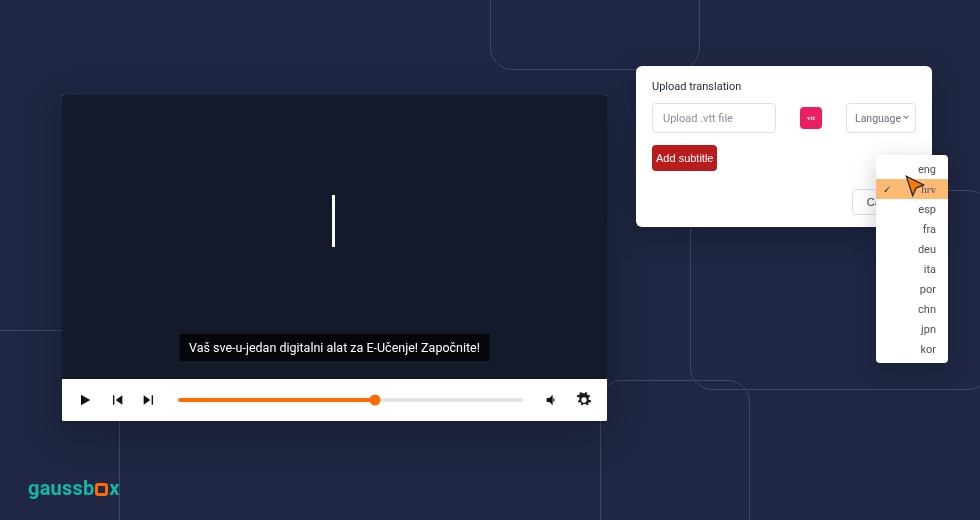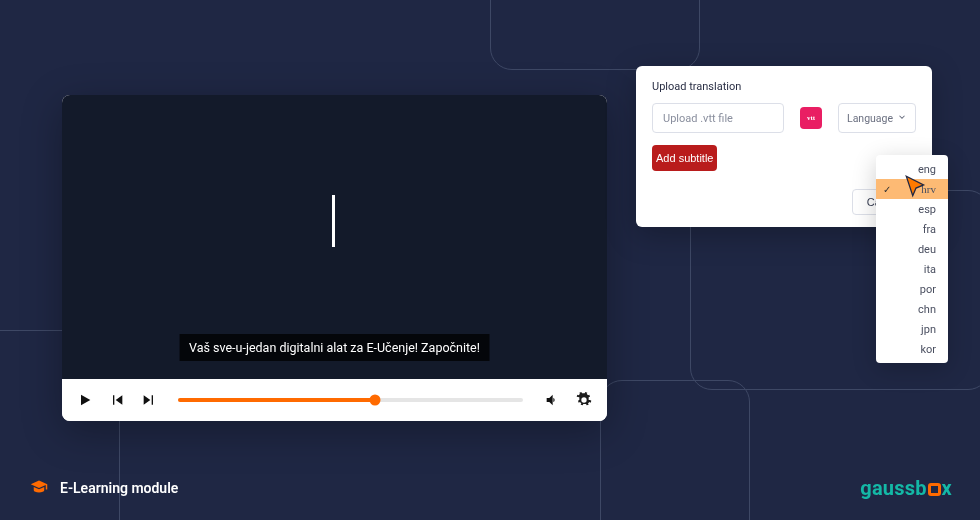--- a/index.html
+++ b/index.html
@@ -12,21 +12,21 @@
   .deco { position: absolute; border: 1.5px solid #3e4865; border-radius: 22px; }
   .d1 { left: 490px; top: -60px; width: 210px; height: 130px; }
   .d2 { left: 690px; top: 190px; width: 300px; height: 200px; }
   .d3 { left: 600px; top: 380px; width: 150px; height: 200px; }
   .d4 { left: -80px; top: 330px; width: 200px; height: 250px; }
 
   
   .player {
     position: absolute; left: 62px; top: 95px;
     width: 545px; height: 326px;
-    background: #fff; border-radius: 8px;
+    background: #fff; border-radius: 2px;
     box-shadow: 0 10px 40px rgba(0,0,0,0.3);
     display: flex; flex-direction: column; overflow: hidden;
   }
   .video-area {
     flex: 1; background: #131a2a; position: relative;
     display: flex; align-items: center; justify-content: center;
   }
   .caret {
     position: absolute; left: 270px; top: 100px;
     width: 3px; height: 52px; background: #fff;
@@ -62,33 +62,33 @@
     position: absolute; left: 636px; top: 66px;
     width: 296px; background: #fff; border-radius: 6px;
     box-shadow: 0 8px 30px rgba(0,0,0,0.25);
     padding: 14px 16px 12px;
     font-size: 12px; color: #2a2f45;
   }
   .dlg-head { display: flex; justify-content: space-between; align-items: center; margin-bottom: 16px; }
   .dlg-title { font-size: 12px; color: #3a4055; }
   .dlg-close { width: 14px; height: 14px; cursor: pointer; color: #555; }
   .dlg-label { font-size: 11px; margin-bottom: 10px; }
-  .dlg-row { display: flex; gap: 16px; align-items: center; margin-bottom: 12px; }
+  .dlg-row { display: flex; gap: 24px; align-items: center; margin-bottom: 12px; }
   .input {
     flex: 1; border: 1px solid #dcdfe8; border-radius: 4px;
     height: 30px; padding: 0 10px; font-size: 11px; color: #8a8f9e;
     display: flex; align-items: center;
   }
   .vtt-chip {
     width: 22px; height: 22px; border-radius: 4px; background: #e91e63;
     color: #fff; font-size: 7px; font-weight: 600;
     display: flex; align-items: center; justify-content: center; font-family: Liberation Serif, serif;
   }
   .lang-select {
-    width: 78px; border: 1px solid #dcdfe8; border-radius: 4px;
+    width: 70px; border: 1px solid #dcdfe8; border-radius: 4px;
     height: 30px; padding: 0 8px; font-size: 10.5px; color: #6b7080;
     display: flex; align-items: center; justify-content: space-between; cursor: pointer;
   }
   .add-btn {
     background: #b91c1c; color: #fff; border: none; border-radius: 4px;
     font-size: 11px; padding: 7px 4px; cursor: pointer;
   }
   .dlg-foot { display: flex; justify-content: flex-end; margin-top: 18px; }
   .cancel-btn {
     border: 1px solid #dcdfe8; background: #fff; border-radius: 4px;
@@ -210,26 +210,18 @@
   <div class="dd-item">kor</div>
 </div>
 
 <div class="cursor-arrow">
   <svg viewBox="0 0 24 24" width="26" height="26">
       <path d="M3 2l6 18 3-7 7-3z" fill="#ff7a00" stroke="#1f2744" stroke-width="1.2"></path>
     </svg>
 </div>
 
 <div class="footer">
-  <div class="module-tag">
-    <span class="grad-icon">
-      <svg viewBox="0 0 24 24" width="22" height="18" fill="currentColor">
-          <path d="M12 2L1 7l11 5 9-4.1V14h2V7L12 2zM5 10.5V15c0 1.7 3.1 3 7 3s7-1.3 7-3v-4.5l-7 3.2-7-3.2z"></path>
-        </svg>
-    </span>
-    <span>E-Learning module</span>
-  </div>
   <div class="brand">
     <span>gaussb</span>
     <span class="brand-o"></span>
     <span>x</span>
   </div>
 </div>
 
 </body></html>

